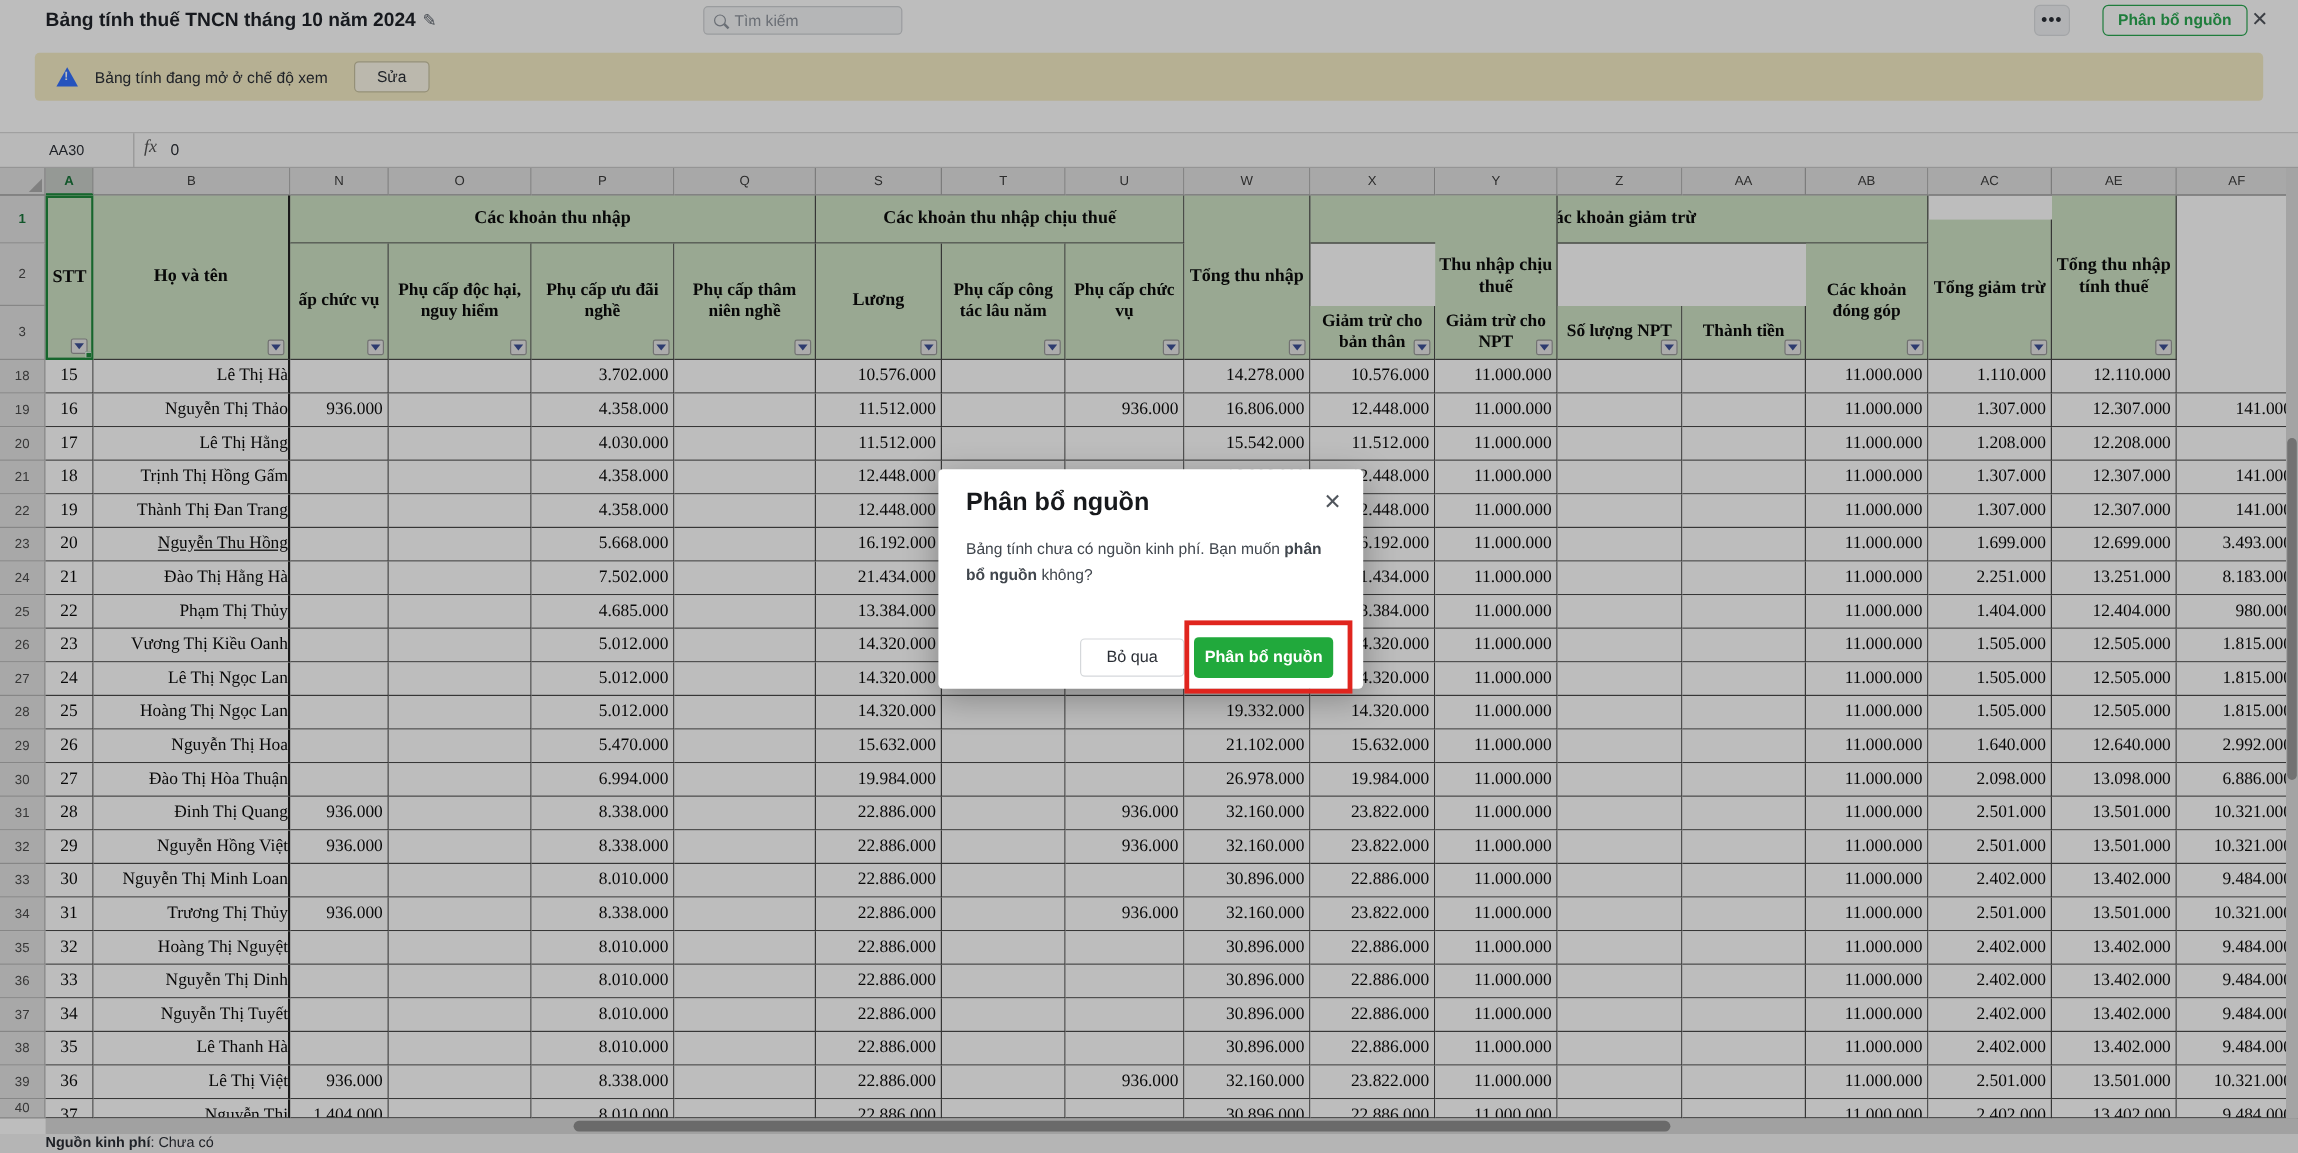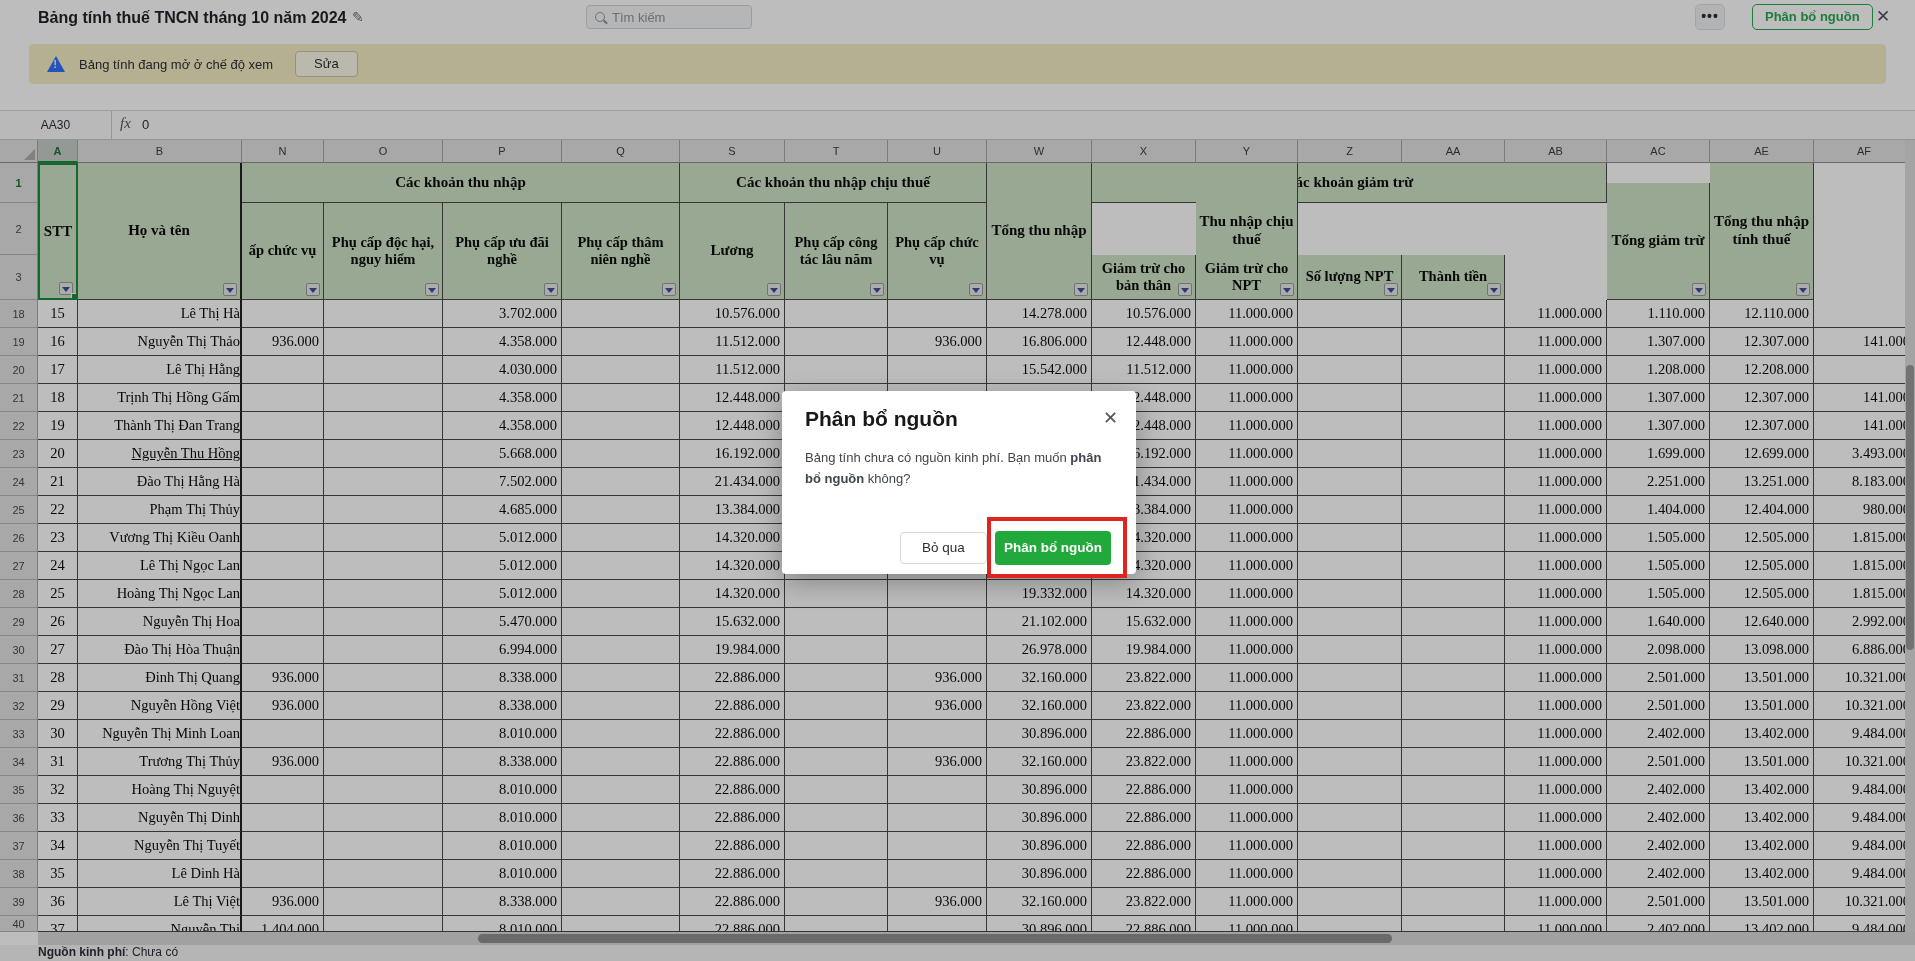--- a/index.html
+++ b/index.html
@@ -202,20 +202,24 @@
     <div class="hcell" style="grid-area:4/13/5/14;">
       <span>Giảm trừ cho NPT</span>
       <span class="filter"></span>
     </div>
     <div class="hcell nw" style="grid-area:4/14/5/15;">
       <span>Số lượng NPT</span>
       <span class="filter"></span>
     </div>
     <div class="hcell" style="grid-area:4/15/5/16;">
       <span>Thành tiền</span>
+      <span class="filter"></span>
+    </div>
+    <div class="hcell" style="grid-area:3/16/5/17;">
+      <span>Các khoản đóng góp</span>
       <span class="filter"></span>
     </div>
     <div class="hcell big nw" style="grid-area:2/17/5/18;margin-top:20px;">
       <span>Tổng giảm trừ</span>
       <span class="filter"></span>
     </div>
     <div class="hcell big" style="grid-area:2/18/5/19;">
       <span>Tổng thu nhập tính thuế</span>
       <span class="filter"></span>
     </div>
@@ -615,21 +619,21 @@
       <div class="dcell num" style="grid-area: 24 / 12;">22.886.000</div>
       <div class="dcell num" style="grid-area: 24 / 13;">11.000.000</div>
       <div class="dcell num" style="grid-area: 24 / 14;"></div>
       <div class="dcell num" style="grid-area: 24 / 15;"></div>
       <div class="dcell num" style="grid-area: 24 / 16;">11.000.000</div>
       <div class="dcell num" style="grid-area: 24 / 17;">2.402.000</div>
       <div class="dcell num" style="grid-area: 24 / 18;">13.402.000</div>
       <div class="dcell num" style="grid-area: 24 / 19;">9.484.000</div>
       <div class="rnum" style="grid-area: 25 / 1;">38</div>
       <div class="dcell ctr" style="grid-area: 25 / 2;">35</div>
-      <div class="dcell txt freeze" style="grid-area: 25 / 3;">Lê Dinh Hà</div>
+      <div class="dcell txt freeze" style="grid-area: 25 / 3;">Lê Thanh Hà</div>
       <div class="dcell num" style="grid-area: 25 / 4;"></div>
       <div class="dcell num" style="grid-area: 25 / 5;"></div>
       <div class="dcell num" style="grid-area: 25 / 6;">8.010.000</div>
       <div class="dcell num" style="grid-area: 25 / 7;"></div>
       <div class="dcell num" style="grid-area: 25 / 8;">22.886.000</div>
       <div class="dcell num" style="grid-area: 25 / 9;"></div>
       <div class="dcell num" style="grid-area: 25 / 10;"></div>
       <div class="dcell num" style="grid-area: 25 / 11;">30.896.000</div>
       <div class="dcell num" style="grid-area: 25 / 12;">22.886.000</div>
       <div class="dcell num" style="grid-area: 25 / 13;">11.000.000</div>

